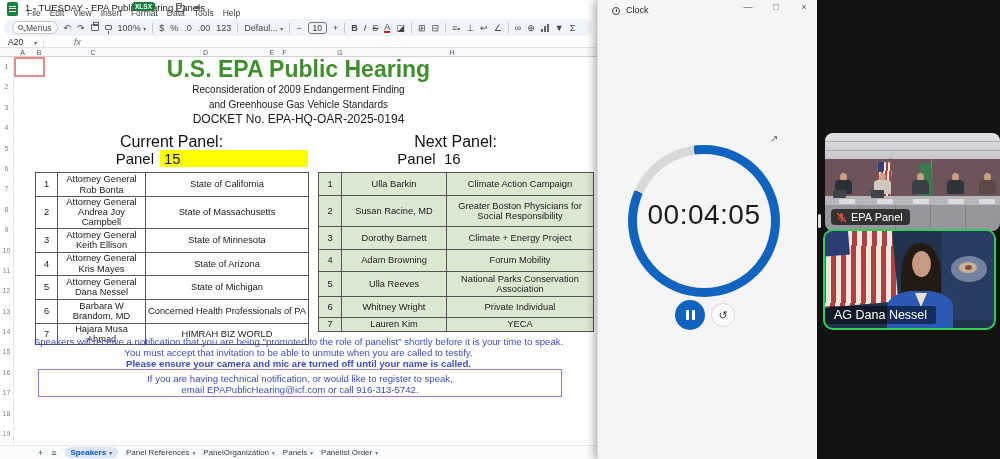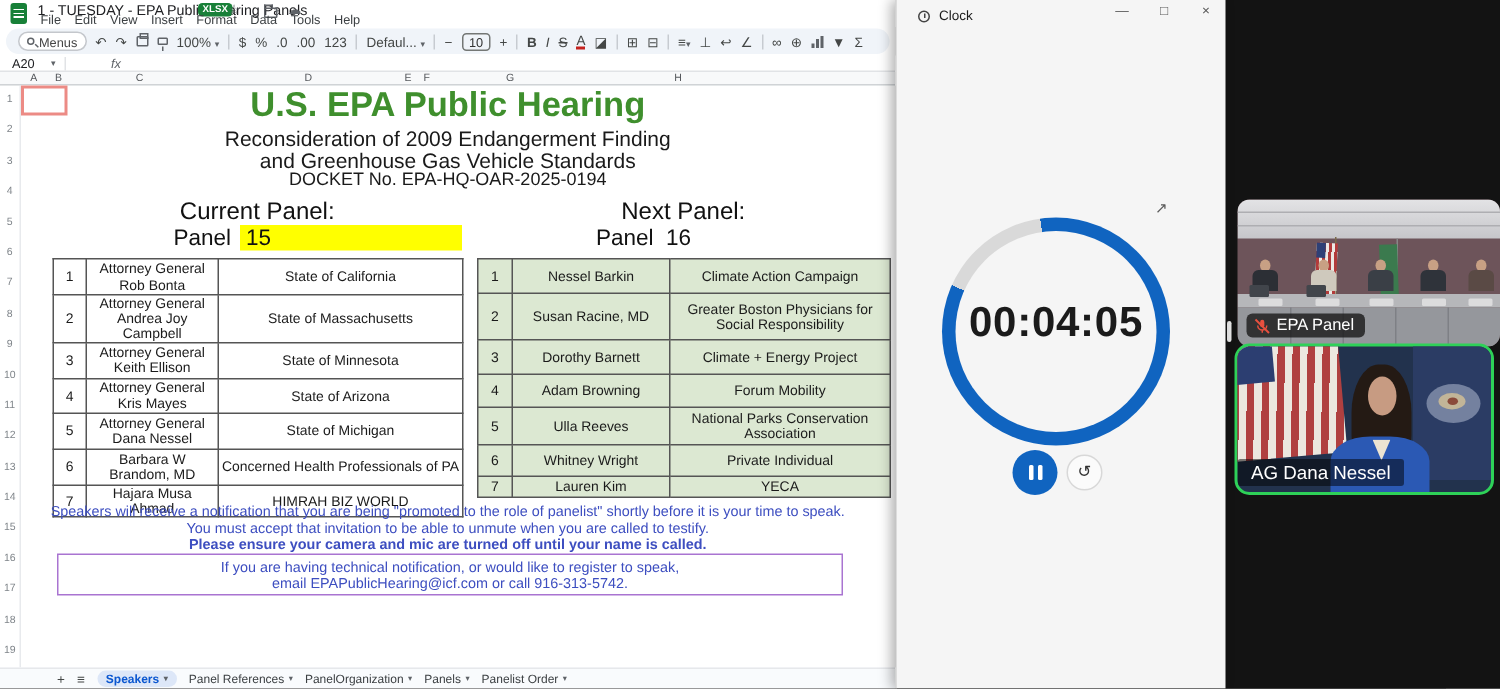--- a/index.html
+++ b/index.html
@@ -43,21 +43,21 @@
 
   #colheader { position:absolute; left:0; top:48px; width:597px; height:9px; background:#f8f9fa; border-bottom:1px solid #d0d3d6; }
   #colheader span { position:absolute; top:0; font-size:7px; color:#55585c; text-align:center; line-height:9px; }
   #corner { position:absolute; left:0; top:48px; width:14px; height:9px; background:#f1f3f4; border-right:1px solid #d0d3d6; }
   #rowgutter { position:absolute; left:0; top:57px; width:14px; height:388px; border-right:1px solid #e8eaed; }
   #rowgutter div { height:20.4px; font-size:7px; color:#80868b; text-align:center; line-height:20.4px; }
   #selcell { position:absolute; left:14px; top:57px; width:31px; height:20px; border:2px solid #ec8b85; background:#fff; }
 
   
   .sheet-title { position:absolute; left:0; top:56px; width:597px; text-align:center; font-size:23px; font-weight:bold; color:#3f8f2d; }
-  .sheet-sub { position:absolute; left:0; width:597px; text-align:center; font-size:14px; color:#1a1a1a; }
+  .sheet-sub { position:absolute; left:0; width:597px; text-align:center; font-size:10px; color:#1a1a1a; }
   .sheet-docket { position:absolute; left:0; top:112px; width:597px; text-align:center; font-size:12px; color:#1a1a1a; }
   .panel-label { position:absolute; font-size:16px; color:#111; text-align:center; }
   .yellow-cell { position:absolute; left:160px; top:150px; width:148px; height:17px; background:#ffff00; font-size:15px; color:#111; padding-left:4px; line-height:17px; }
   .panel-word { position:absolute; left:104px; top:150px; width:50px; text-align:right; font-size:15px; color:#111; line-height:17px; }
 
   table.ptable { position:absolute; border-collapse:collapse; table-layout:fixed; font-size:9.3px; color:#1a1a1a; }
   table.ptable td { border:1px solid #555; text-align:center; vertical-align:middle; padding:0 2px; line-height:1.1; }
   table.ptable { border:1px solid #222; }
   #curTable { left:35px; top:172px; width:273px; background:#fff; }
   #nextTable { left:318px; top:172px; width:275px; background:#dce8d2; }
@@ -82,21 +82,21 @@
   .clock-appico { position:absolute; left:14px; top:7px; width:8px; height:8px; border:1px solid #444; border-radius:50%; }
   .clock-appico::after { content:""; position:absolute; left:3px; top:1px; width:1px; height:3px; background:#444; }
   .clock-title { position:absolute; left:28px; top:5px; font-size:9px; color:#1b1b1b; }
   #win-controls { position:absolute; right:6px; top:2px; display:flex; gap:14px; font-size:9px; color:#5a5a5a; }
   #win-controls span { width:14px; text-align:center; cursor:default; }
   .expand-ico { position:absolute; left:172px; top:133px; font-size:10px; color:#5a5a5a; }
 
   #ring { position:absolute; left:30px; top:145px; width:152px; height:152px; border-radius:50%;
       background:conic-gradient(#1064c0 0deg 294deg, #d9d9d9 294deg 352deg, #1064c0 352deg 360deg); }
   #ring .hole { position:absolute; inset:9px; border-radius:50%; background:#f5f5f5; }
-  #timer-time { position:absolute; left:30px; top:199px; width:152px; text-align:center; font-size:28px; font-weight:700; color:#1b1b1b; letter-spacing:0.5px; }
+  #timer-time { position:absolute; left:30px; top:199px; width:152px; text-align:center; font-size:28px; font-weight:400; color:#1b1b1b; letter-spacing:0.5px; }
   #alarm-pill { position:absolute; left:30px; top:239px; width:152px; text-align:center; }
   #alarm-pill .pill { display:inline-flex; align-items:center; gap:4px; background:#e9e9e9; border-radius:9px; padding:2px 8px; font-size:9.5px; color:#3a3a3a; }
   #btn-pause { position:absolute; left:77px; top:300px; width:30px; height:30px; border-radius:50%; background:#1064c0; }
   #btn-pause::before, #btn-pause::after { content:""; position:absolute; top:10px; width:3px; height:10px; background:#fff; border-radius:1px; }
   #btn-pause::before { left:11px; } #btn-pause::after { left:17px; }
   #btn-reset { position:absolute; left:113px; top:303px; width:24px; height:24px; border-radius:50%; background:#fbfbfb; border:1px solid #d8d8d8; text-align:center; line-height:22px; font-size:11px; color:#333; }
 
   
   #video { position:absolute; left:817px; top:0; width:147px; height:459px; background:#131313; }
   #drag-handle { position:absolute; left:1px; top:214px; width:3px; height:14px; background:#e6e6e6; border-radius:2px; }
@@ -308,21 +308,21 @@
 
     <table class="ptable" id="nextTable">
       <colgroup>
           <col class="colN2">
           <col class="colName2">
           <col class="colOrg2">
         </colgroup>
       <tbody>
           <tr>
             <td>1</td>
-            <td>Nessel Barkin</td>
+            <td>Ulla Barkin</td>
             <td>Climate Action Campaign</td>
           </tr>
       <tr>
             <td>2</td>
             <td>Susan Racine, MD</td>
             <td>Greater Boston Physicians for Social Responsibility</td>
           </tr>
       <tr>
             <td>3</td>
             <td>Dorothy Barnett</td>

